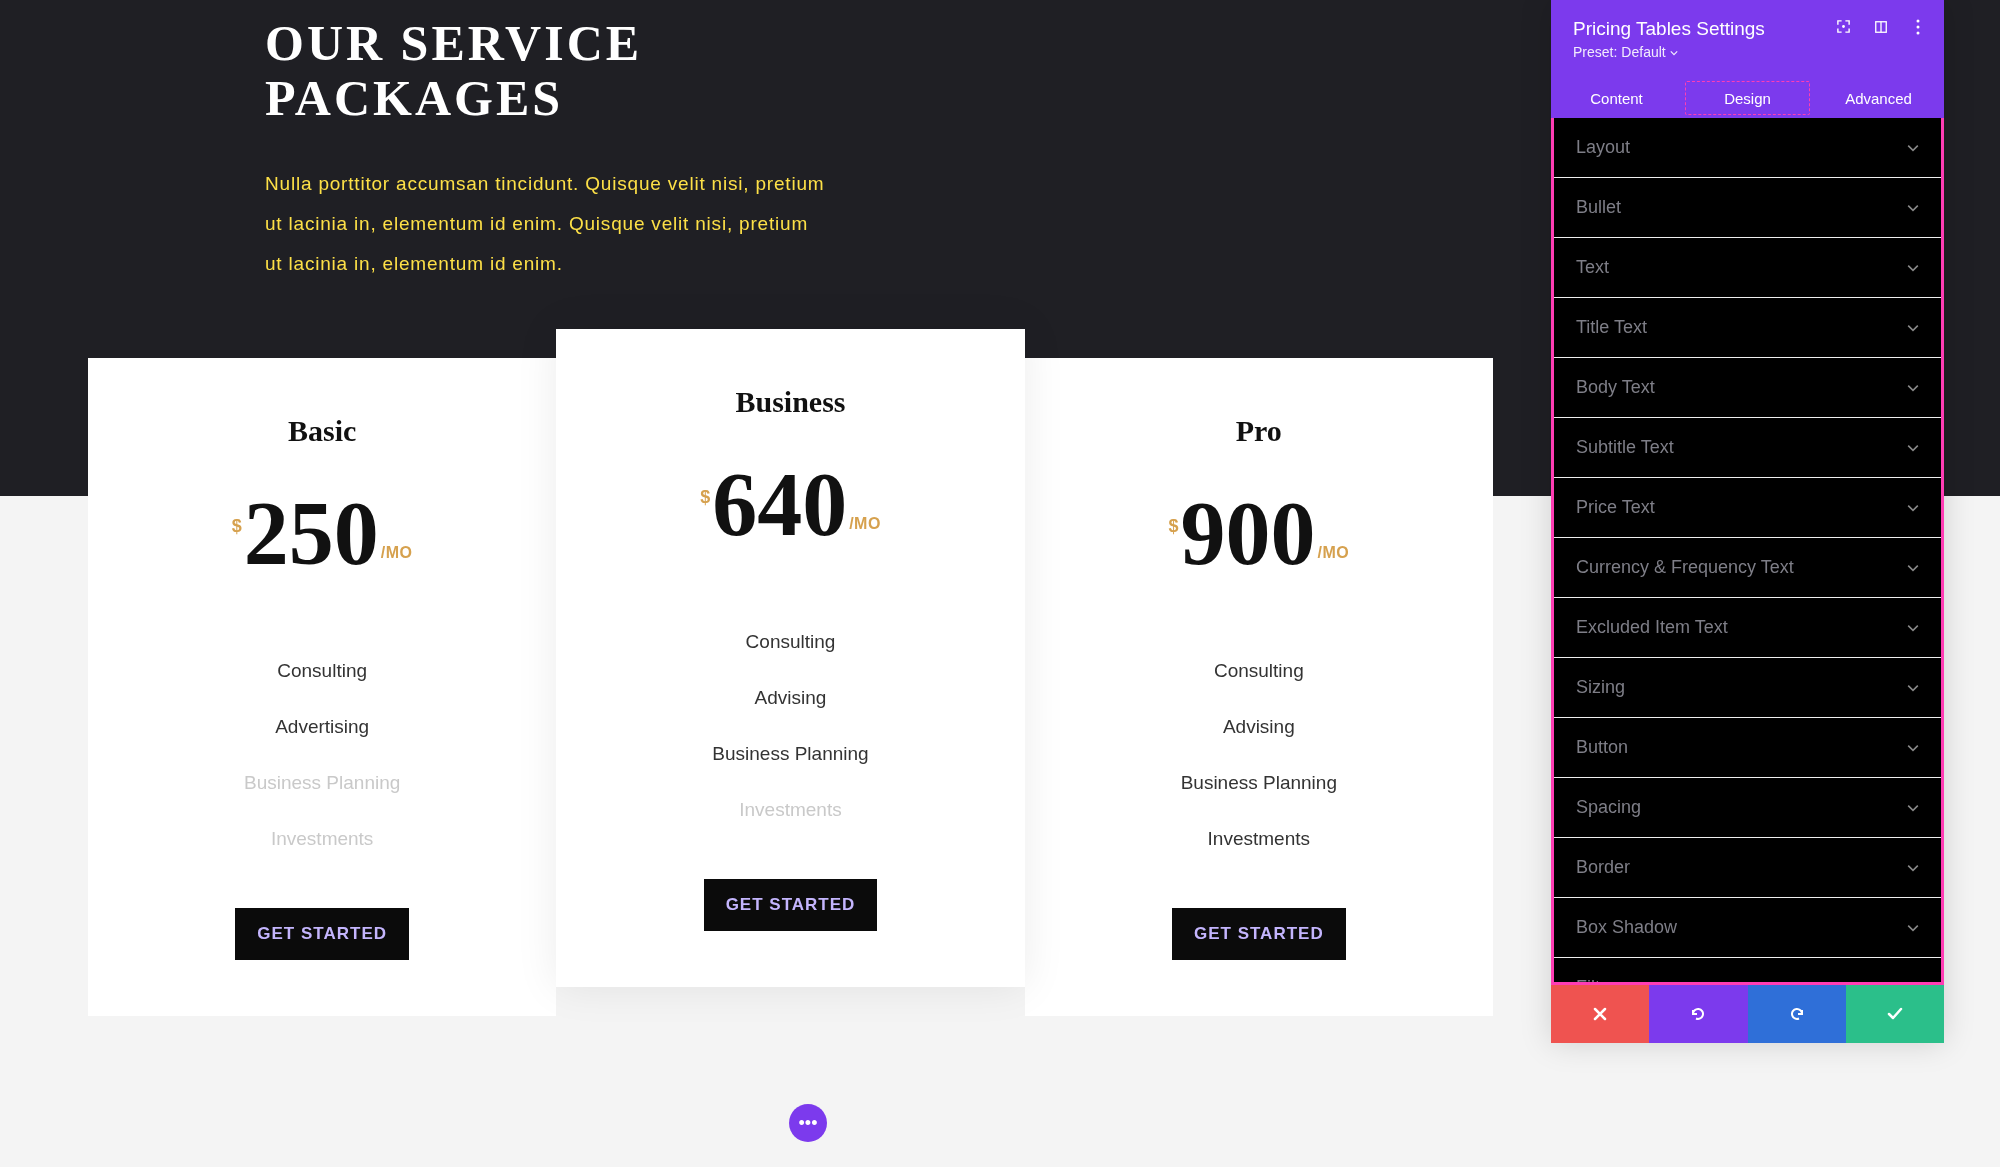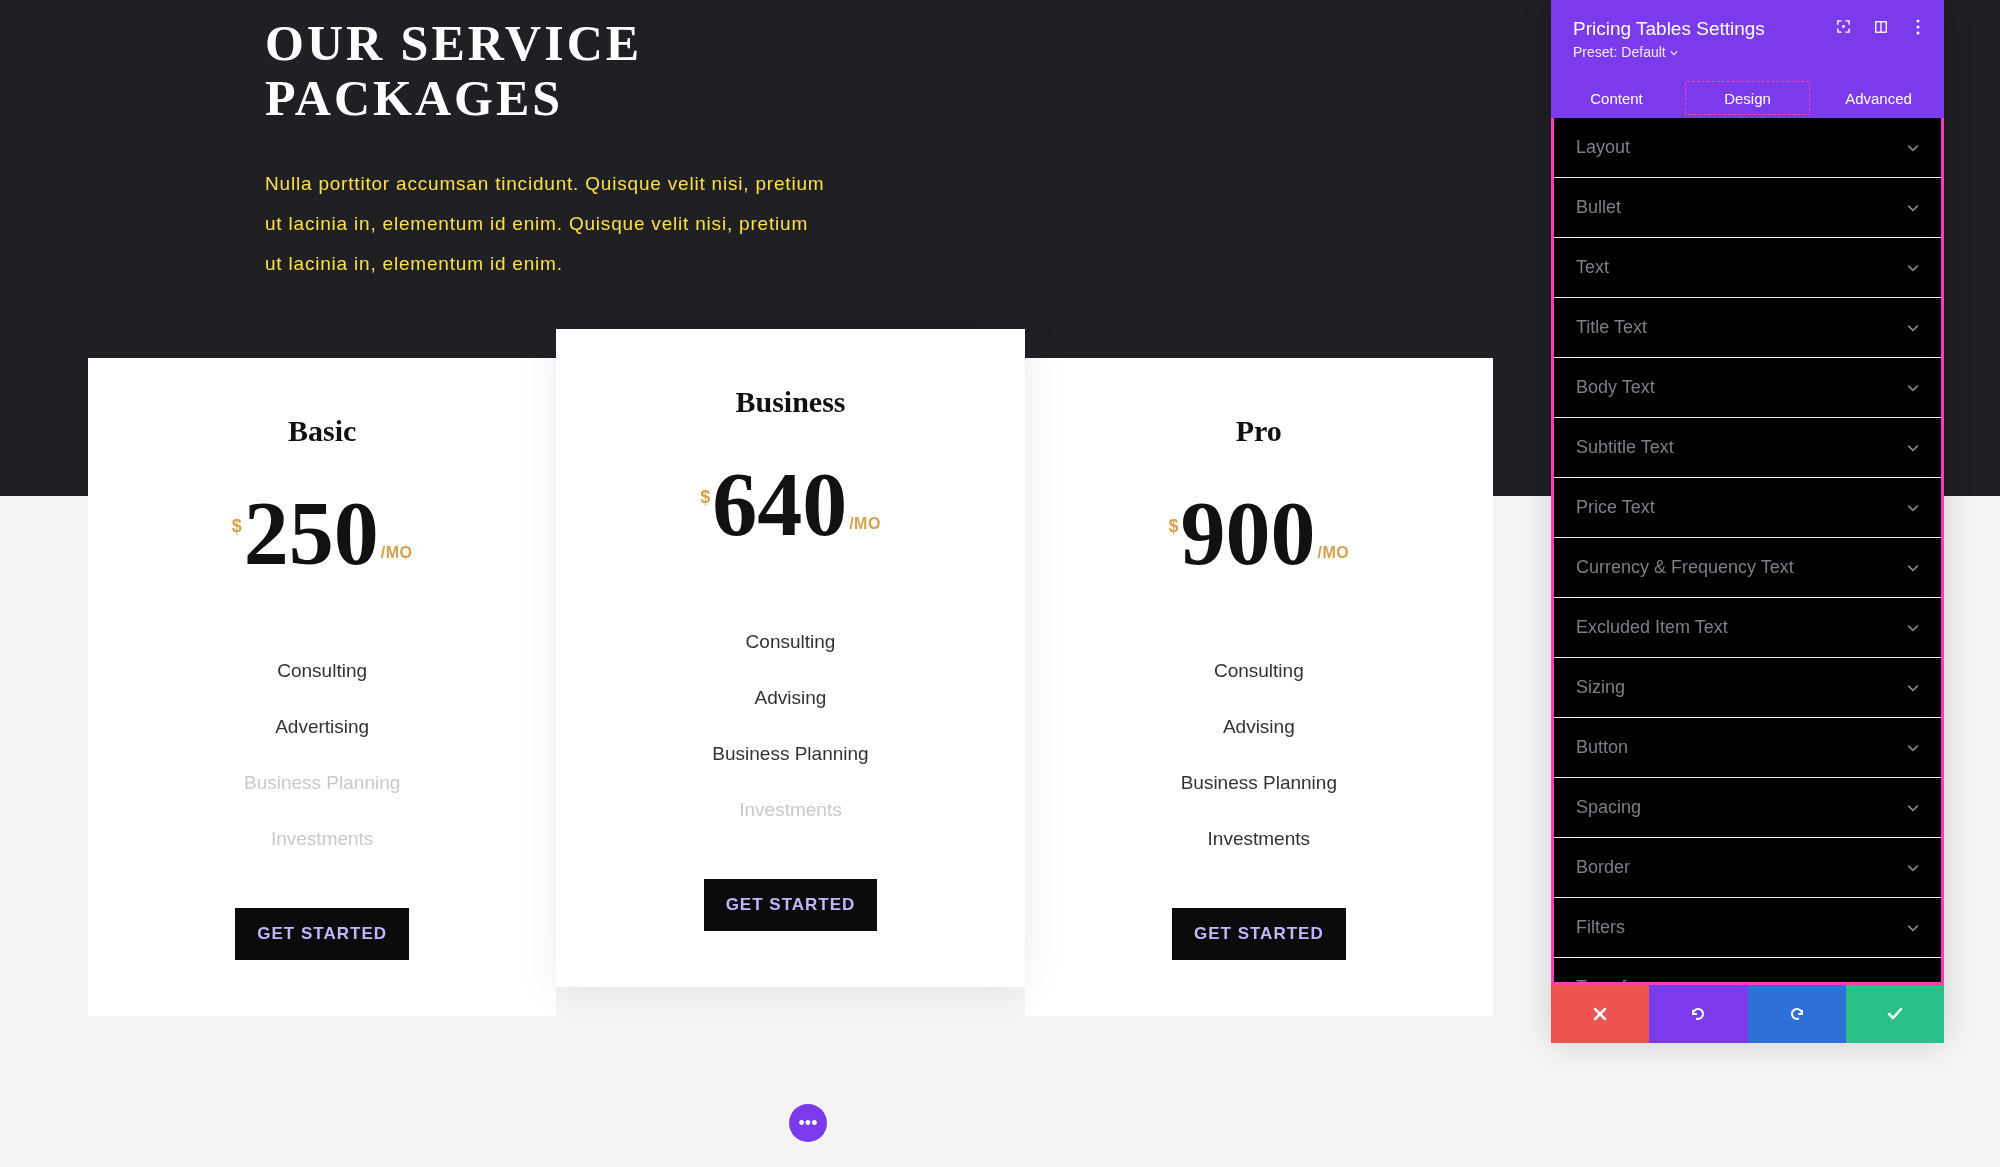--- a/index.html
+++ b/index.html
@@ -229,20 +229,26 @@
             <path d="M1 3 L5 7 L9 3" stroke="#888" stroke-width="1.3" fill="none"></path>
           </svg>
         </div>
       <div class="acc-item">
           <span>Border</span>
           <svg class="chev" viewBox="0 0 10 10">
             <path d="M1 3 L5 7 L9 3" stroke="#888" stroke-width="1.3" fill="none"></path>
           </svg>
         </div>
       <div class="acc-item">
+          <span>Box Shadow</span>
+          <svg class="chev" viewBox="0 0 10 10">
+            <path d="M1 3 L5 7 L9 3" stroke="#888" stroke-width="1.3" fill="none"></path>
+          </svg>
+        </div>
+      <div class="acc-item">
           <span>Filters</span>
           <svg class="chev" viewBox="0 0 10 10">
             <path d="M1 3 L5 7 L9 3" stroke="#888" stroke-width="1.3" fill="none"></path>
           </svg>
         </div>
       <div class="acc-item">
           <span>Transform</span>
           <svg class="chev" viewBox="0 0 10 10">
             <path d="M1 3 L5 7 L9 3" stroke="#888" stroke-width="1.3" fill="none"></path>
           </svg>

